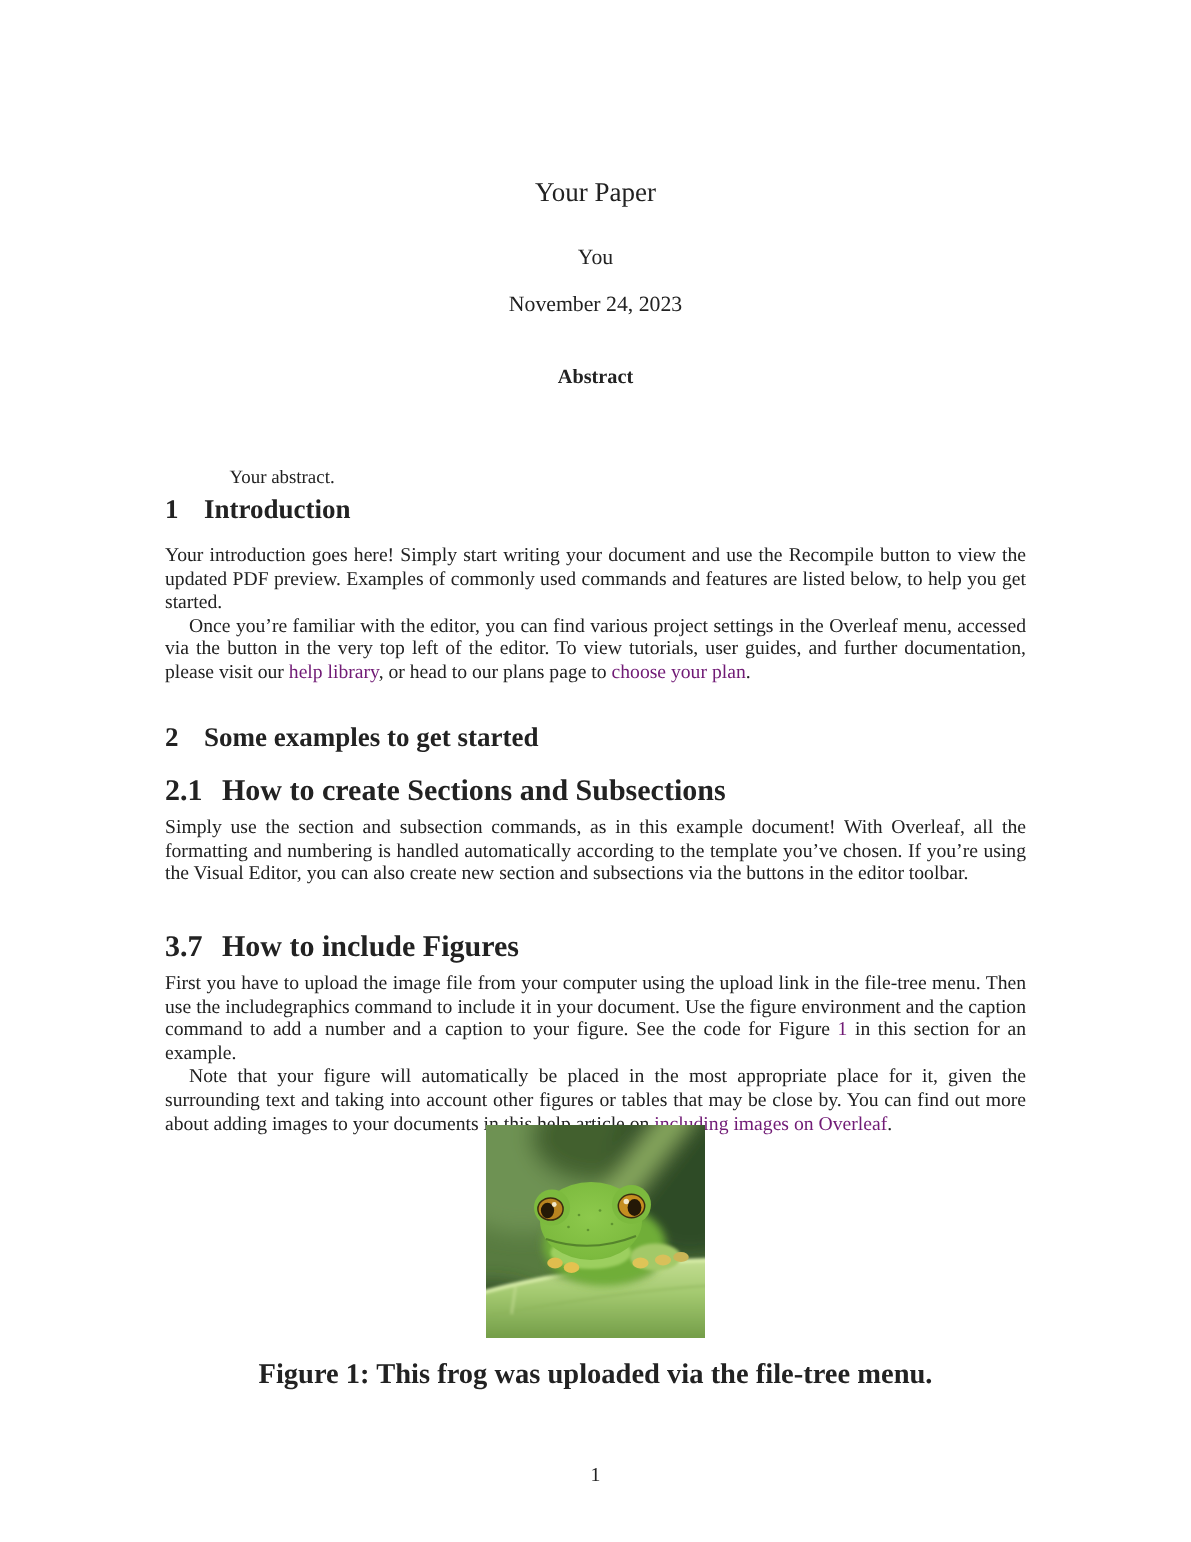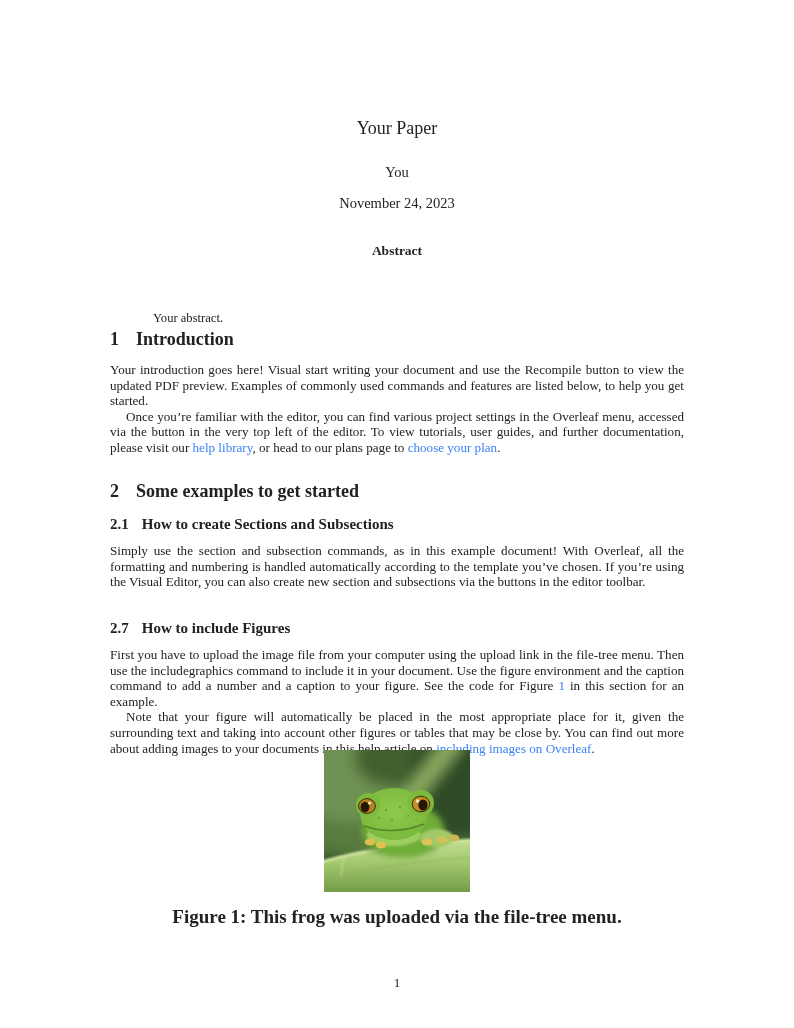--- a/index.html
+++ b/index.html
@@ -21,33 +21,33 @@
   .doc-date { font-size: 14.5px; }
 
   .abstract-head { font-size: 13.5px; font-weight: bold; }
   .abstract-body {
     left: 137px; width: 520px;
     font-size: 12.6px; line-height: 15.4px;
     text-align: justify; text-indent: 16px; margin-top: 48px;
   }
 
   .h-section { font-size: 18px; font-weight: bold; }
-  .h-sub { font-size: 15px; font-weight: bold; }
+  .h-sub { font-size: 20px; font-weight: bold; }
   .h-section .secnum { display: inline-block; margin-right: 17px; }
   .h-sub .secnum { display: inline-block; margin-right: 13px; }
 
   .body-text p {
     margin: 0;
     font-size: 13.1px;
     line-height: 15.6px;
     text-align: justify;
   }
   .body-text p.indent { text-indent: 16px; }
 
-  a.doclink { color: #3b82f6; text-decoration: none; cursor: pointer; }
+  a.doclink { color: #701a75; text-decoration: none; cursor: pointer; }
 
   .figure-wrap { left: 324px; top: 750px; width: 146px; height: 142px; }
   .figure-wrap svg { display: block; }
 
   .fig-caption { font-size: 19px; font-weight: bold; }
   .page-number { font-size: 13.2px; }
 </style>
 </head>
 <body>
 
@@ -57,37 +57,37 @@
   <div class="abs centered doc-author" style="top:164px">You</div>
   <div class="abs centered doc-date" style="top:195px">November 24, 2023</div>
 
   <div class="abs centered abstract-head" style="top:243px">Abstract</div>
   <div class="abs abstract-body" style="top:263px">Your abstract.</div>
 
   <div class="abs textcol h-section" style="top:299px">
     <span class="secnum">1</span><span>Introduction</span>
   </div>
   <div class="abs textcol body-text" style="top:332px">
-    <p><span>Your introduction goes here! Visual start writing your document and use the Recompile button to view the updated PDF preview. Examples of commonly used commands and features are listed below, to help you get started.</span></p>
+    <p><span>Your introduction goes here! Simply start writing your document and use the Recompile button to view the updated PDF preview. Examples of commonly used commands and features are listed below, to help you get started.</span></p>
     <p class="indent"><span>Once you’re familiar with the editor, you can find various project settings in the Overleaf menu, accessed via the button in the very top left of the editor. To view tutorials, user guides, and further documentation, please visit our </span><a class="doclink">help library</a><span>, or head to our plans page to </span><a class="doclink">choose your plan</a><span>.</span></p>
   </div>
 
   <div class="abs textcol h-section" style="top:451px">
     <span class="secnum">2</span><span>Some examples to get started</span>
   </div>
 
   <div class="abs textcol h-sub" style="top:486px">
     <span class="secnum">2.1</span><span>How to create Sections and Subsections</span>
   </div>
   <div class="abs textcol body-text" style="top:513px">
     <p><span>Simply use the section and subsection commands, as in this example document! With Overleaf, all the formatting and numbering is handled automatically according to the template you’ve chosen. If you’re using the Visual Editor, you can also create new section and subsections via the buttons in the editor toolbar.</span></p>
   </div>
 
   <div class="abs textcol h-sub" style="top:590px">
-    <span class="secnum">2.7</span><span>How to include Figures</span>
+    <span class="secnum">3.7</span><span>How to include Figures</span>
   </div>
   <div class="abs textcol body-text" style="top:617px">
     <p><span>First you have to upload the image file from your computer using the upload link in the file-tree menu. Then use the includegraphics command to include it in your document. Use the figure environment and the caption command to add a number and a caption to your figure. See the code for Figure </span><a class="doclink">1</a><span> in this section for an example.</span></p>
     <p class="indent"><span>Note that your figure will automatically be placed in the most appropriate place for it, given the surrounding text and taking into account other figures or tables that may be close by. You can find out more about adding images to your documents in this help article on </span><a class="doclink">including images on Overleaf</a><span>.</span></p>
   </div>
 
   <div class="abs figure-wrap">
     <svg viewBox="0 0 146 142" width="146" height="142" xmlns="http://www.w3.org/2000/svg">
       <defs>
         <filter id="b7" x="-40%" y="-40%" width="180%" height="180%">

